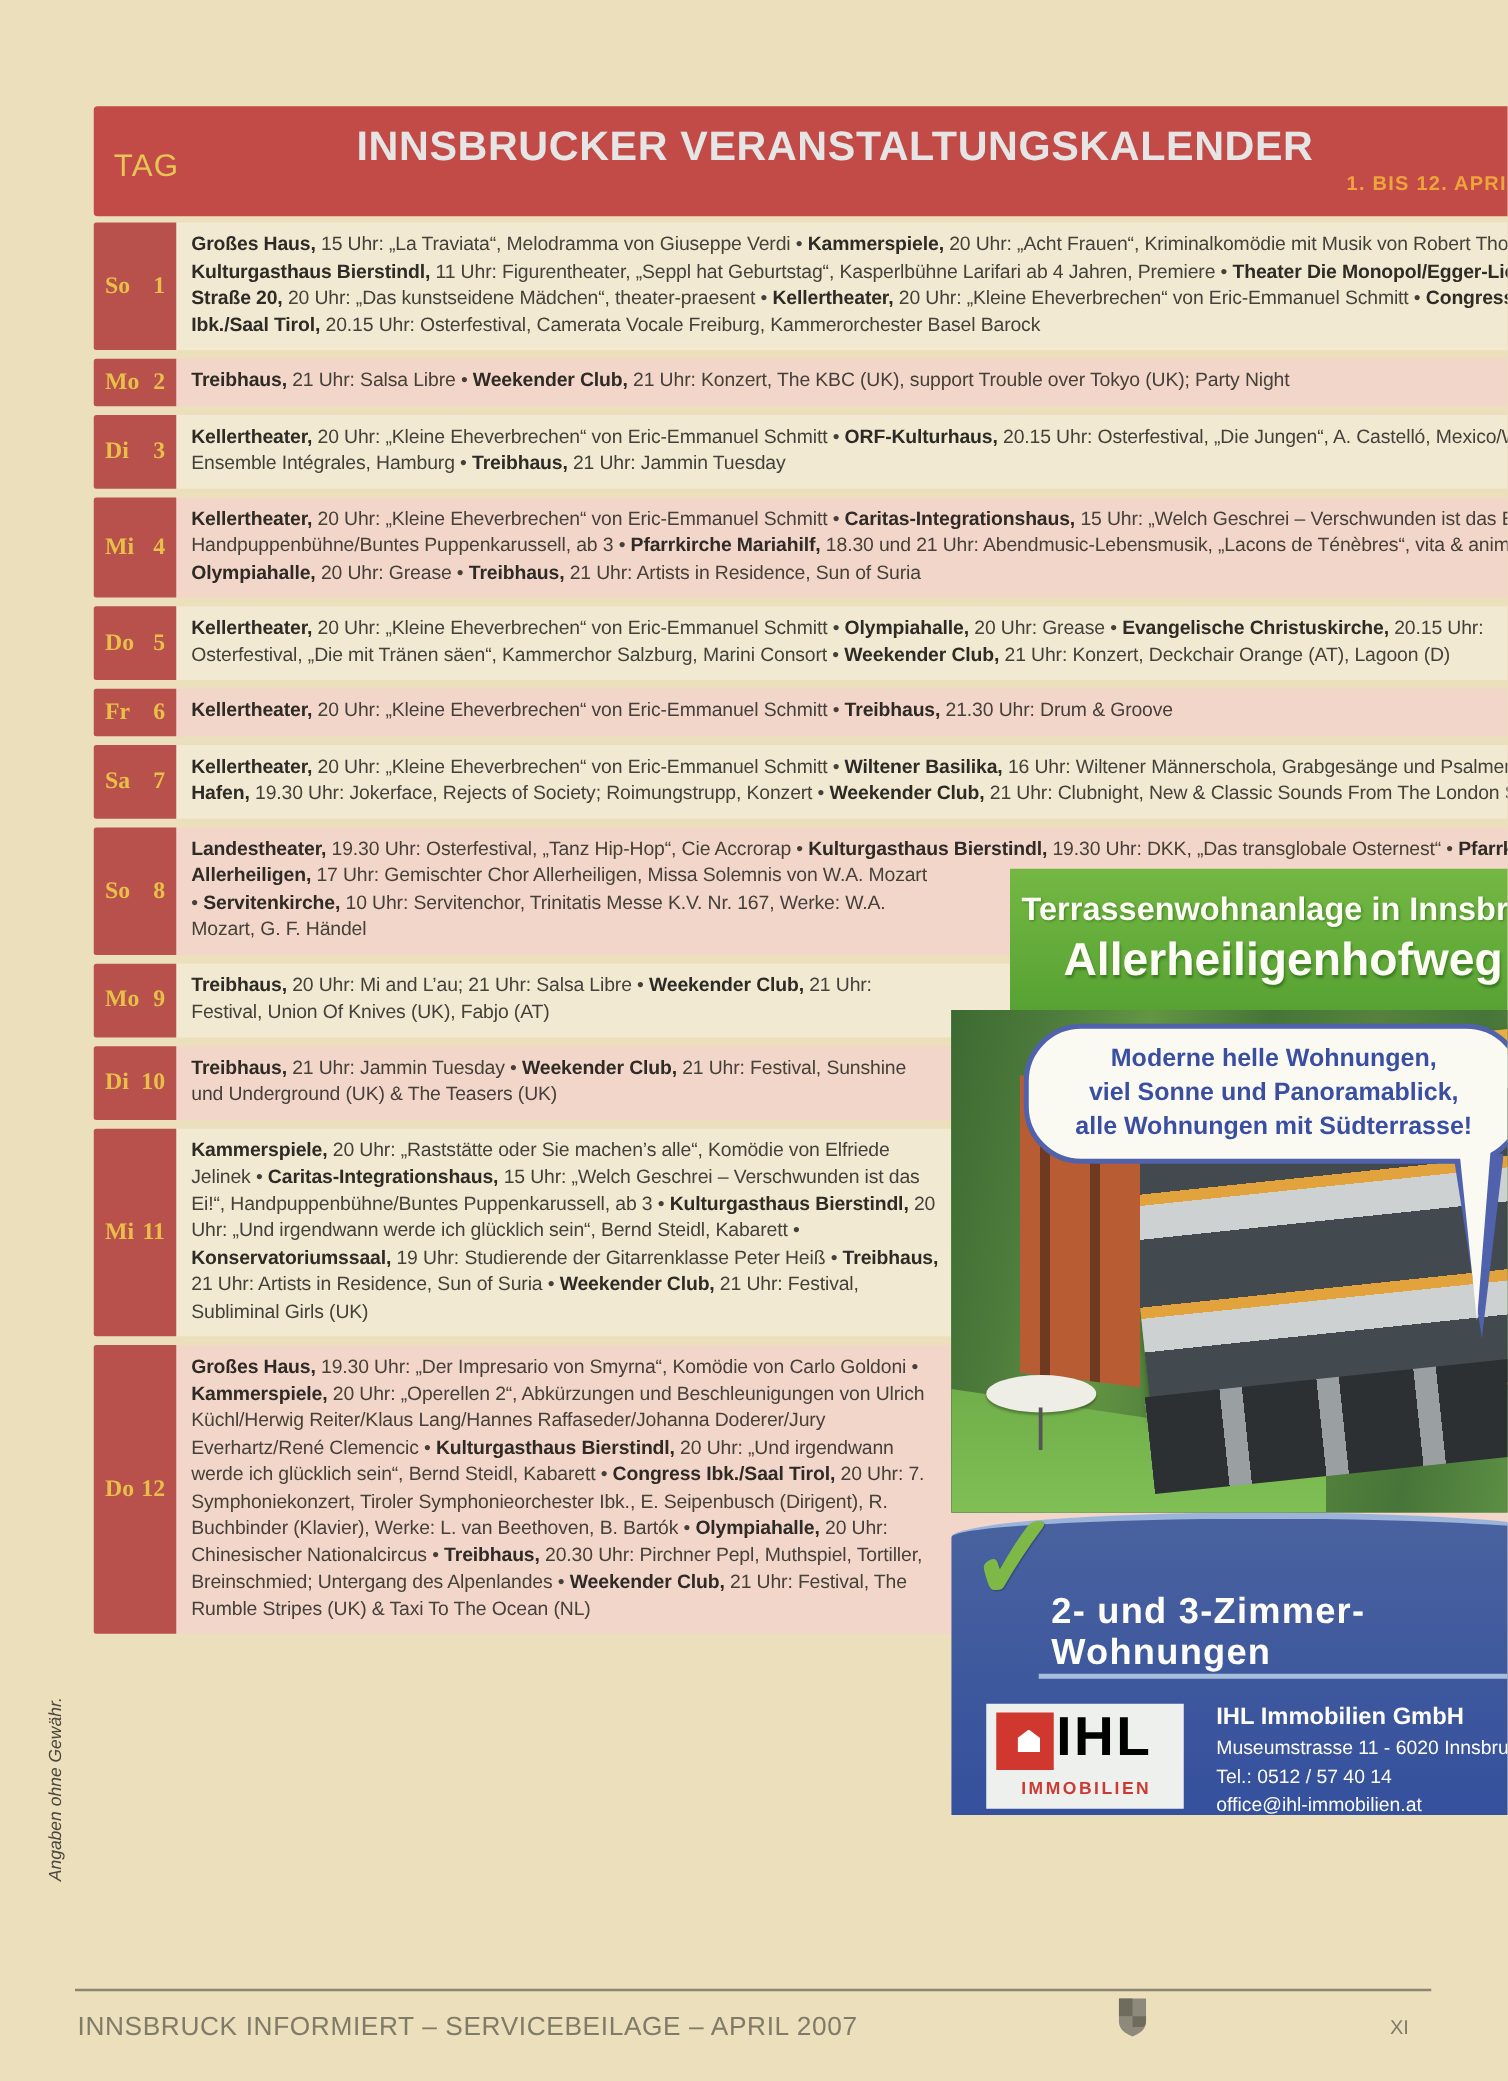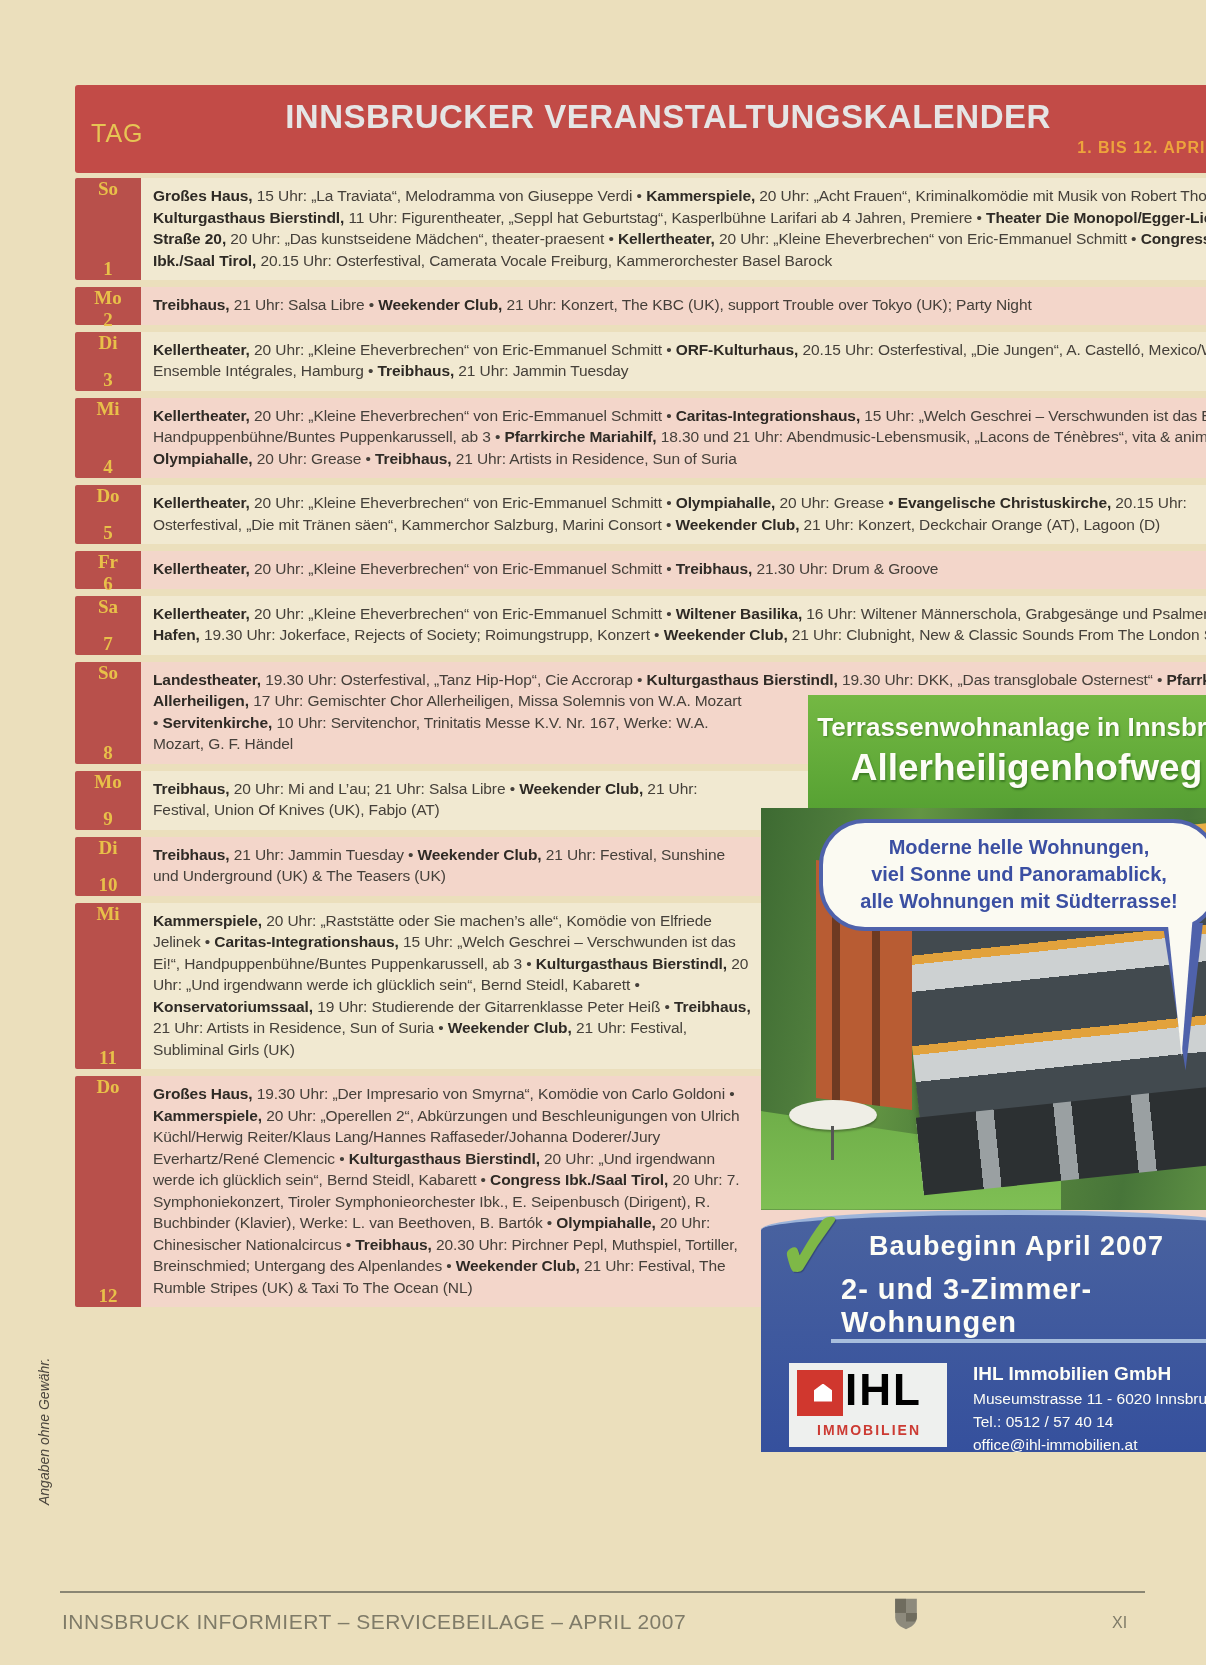--- a/index.html
+++ b/index.html
@@ -32,21 +32,21 @@
     padding:7px 12px 9px 78px;
   }
   .row[data-tone="cream"]{background:#f1e9d1;}
   .row[data-tone="pink"]{background:#f3d6ca;}
   .day{
     position:absolute;left:0;top:0;bottom:0;width:66px;
     background:#b8504b;border-radius:2px 0 0 2px;
     display:flex;align-items:center;justify-content:space-between;
     padding:0 9px;box-sizing:border-box;
     font-family:"Liberation Serif",serif;font-weight:bold;
-    font-size:19px;color:#e8c049;flex-direction:column;
+    font-size:19px;color:#e8c049;
   }
   .evt{
     margin:0;font-size:15.5px;line-height:21.5px;color:#45403a;
     letter-spacing:-.1px;
   }
   .evt b{color:#2e2a25;}
   
   .adfloat{
     float:right;width:510px;height:783px;margin-right:-12px;
     shape-outside:inset(26px 0 0 0);
@@ -254,21 +254,20 @@
         </div>
         <div class="bubble">
           <span>Moderne helle Wohnungen,</span>
           <span>viel Sonne und Panoramablick,</span>
           <span>alle Wohnungen mit Südterrasse!</span>
         </div>
         <div class="tail-o"></div>
         <div class="tail-i"></div>
         <div class="ad-blue">
           <div class="check">✓</div>
-          <div class="bau1">Baubeginn April 2007</div>
           <div class="bau2">2- und 3-Zimmer-Wohnungen</div>
           <div class="bdiv"></div>
           <div class="logo-box">
             <div class="logo-sq">
               <div class="house"></div>
             </div>
             <div class="logo-ihl">IHL</div>
             <div class="logo-imm">IMMOBILIEN</div>
           </div>
           <div class="contact">

